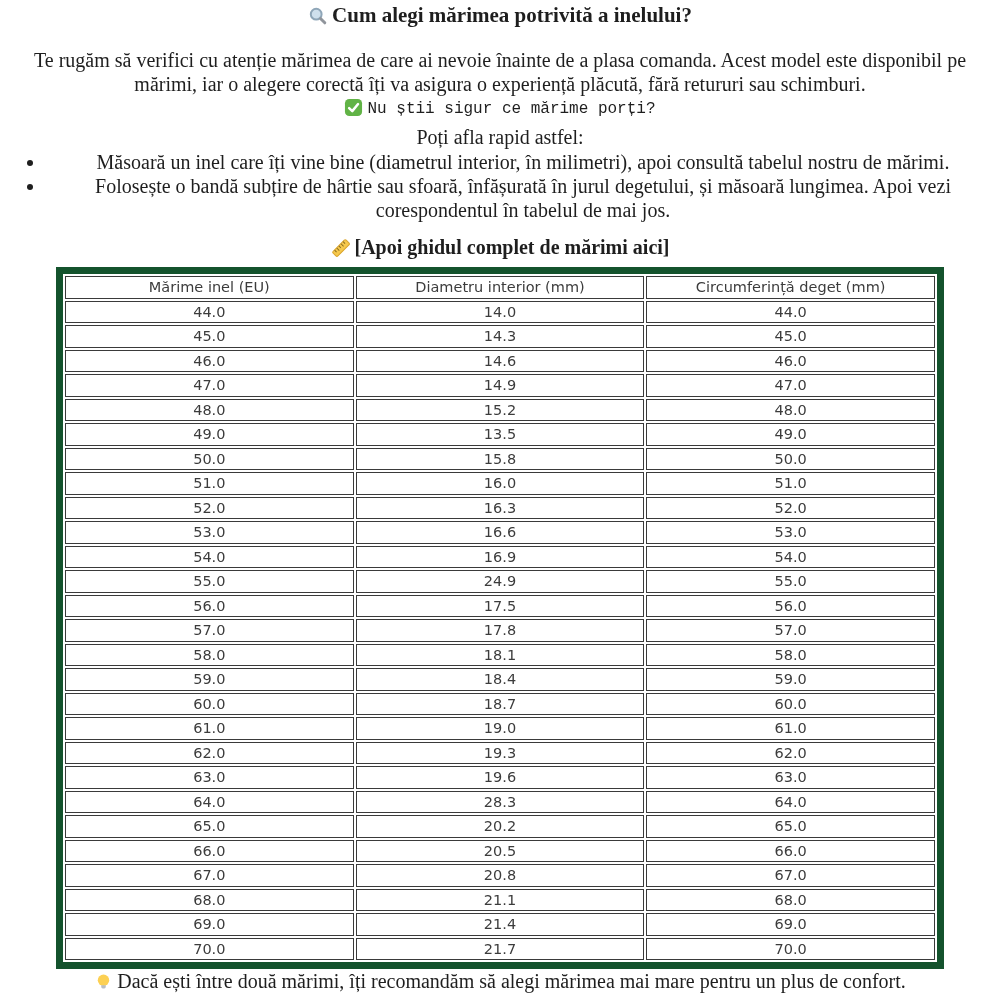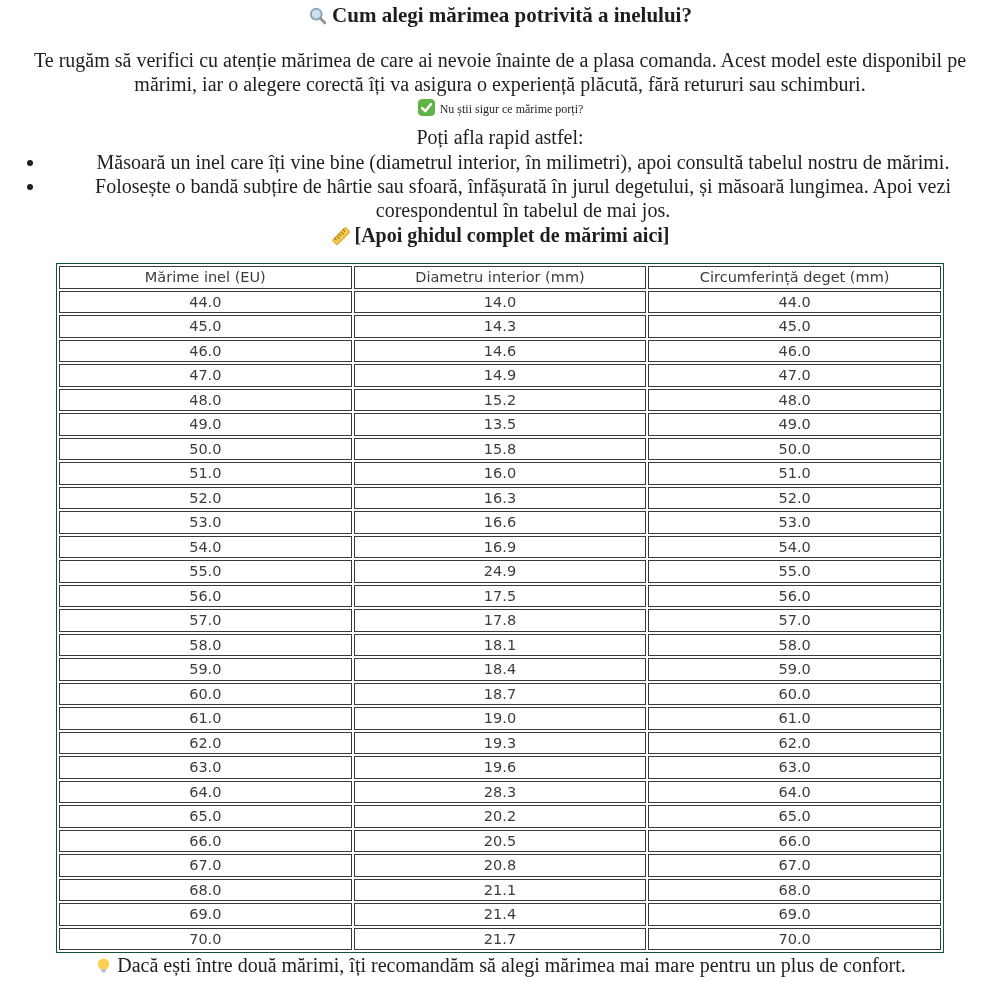--- a/index.html
+++ b/index.html
@@ -9,34 +9,34 @@
     color: #1e1e1e; text-align: center; box-sizing: border-box;
     padding-top: 3px;
   }
   .title {
     font-size: 21px; line-height: 25px; font-weight: bold;
     margin: 0 0 3px 0;
   }
   .intro {
     font-size: 20px; line-height: 24.4px; margin: 16px 14px 0 14px;
   }
-  .qline { font-size: 12px; line-height: 24.4px; }
+  .qline { font-size: 16px; line-height: 24.4px; font-family: Liberation Mono, monospace; }
   .subline { font-size: 20px; line-height: 24.4px; }
   ul.steps {
-    margin: 0 0 0 0; padding-left: 46px; text-align: left;
+    margin: 0 0 12px 0; padding-left: 46px; text-align: left;
     list-style: disc outside;
   }
   ul.steps li {
     font-size: 20px; line-height: 24.4px; text-align: center;
   }
   .guide { font-size: 20px; line-height: 24.4px; font-weight: bold; }
   table.sizes {
     border-collapse: separate; border-spacing: 2px;
-    border: 1px solid #14532d;
-    width: 888px; margin: 12px auto 0 auto; background: #fff;
+    border: 7px solid #14532d;
+    width: 888px; margin: 4px auto 0 auto; background: #fff;
     table-layout: fixed;
   }
   table.sizes th, table.sizes td {
     border: 1px solid #3a3a3a;
     font-family: "DejaVu Sans", sans-serif;
     font-size: 14.5px; line-height: 18.5px; font-weight: normal;
     color: #3c3c3c; text-align: center; padding: 1px 2px;
     overflow: hidden; white-space: nowrap;
   }
   .note {

